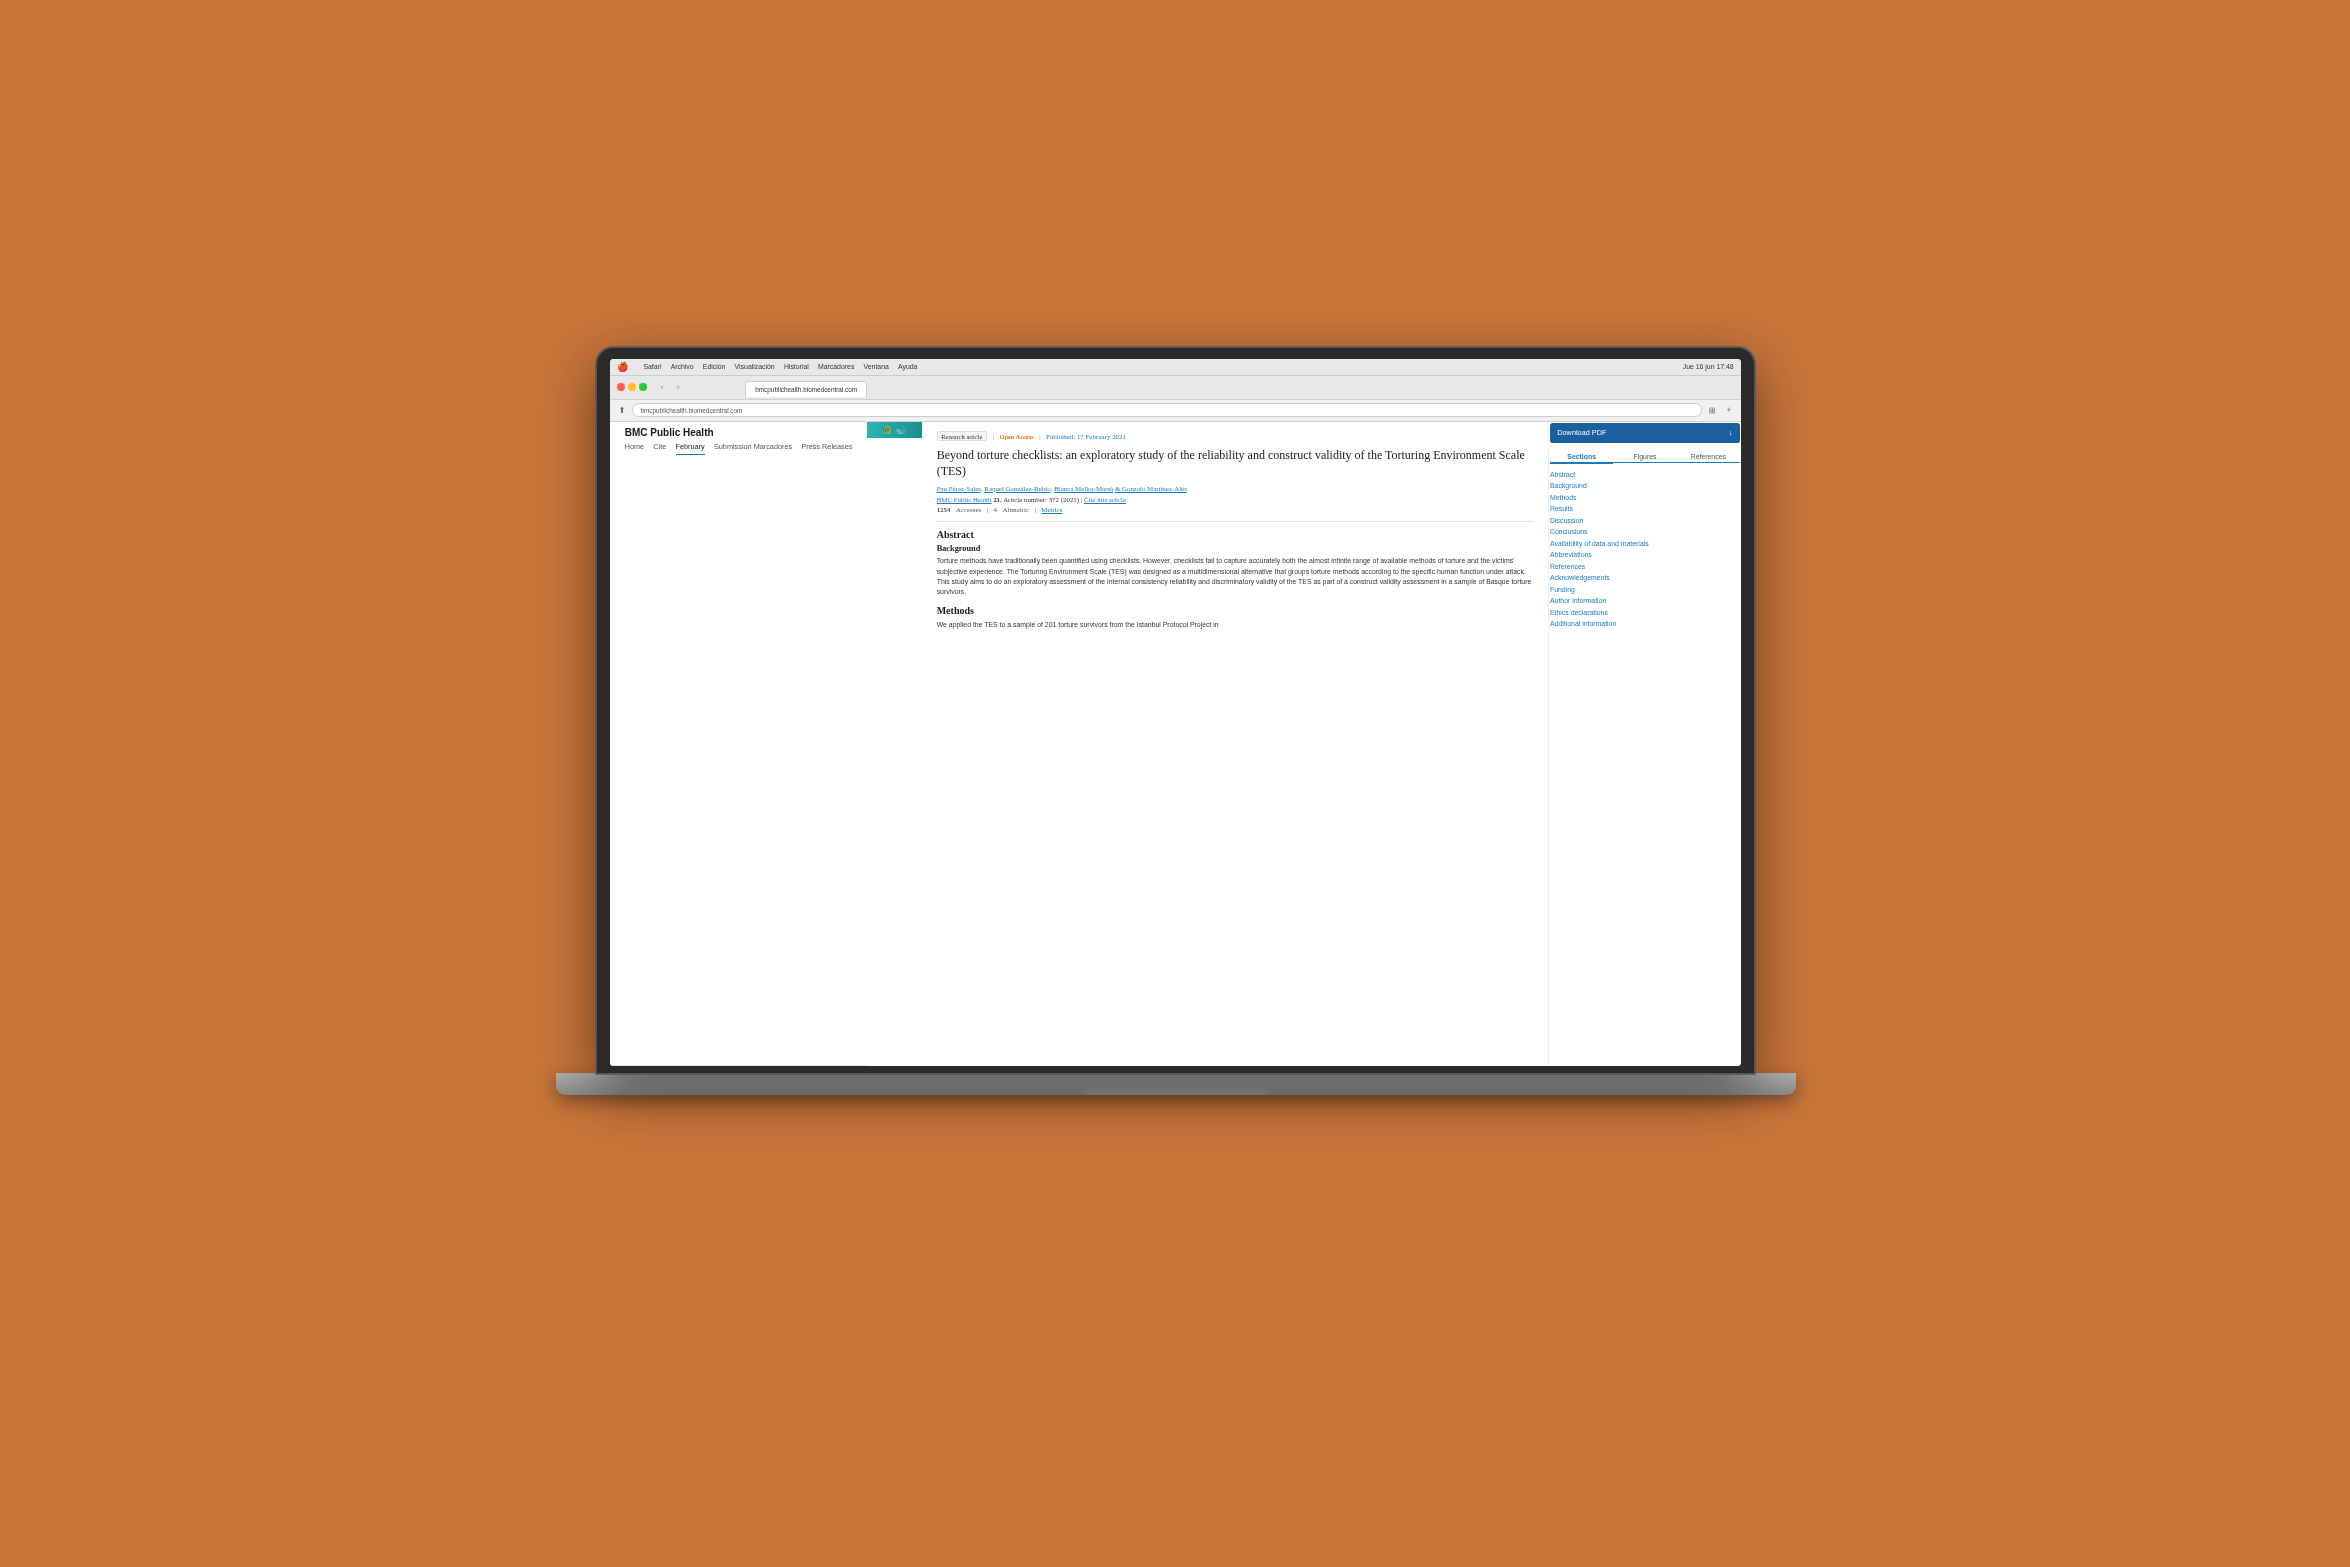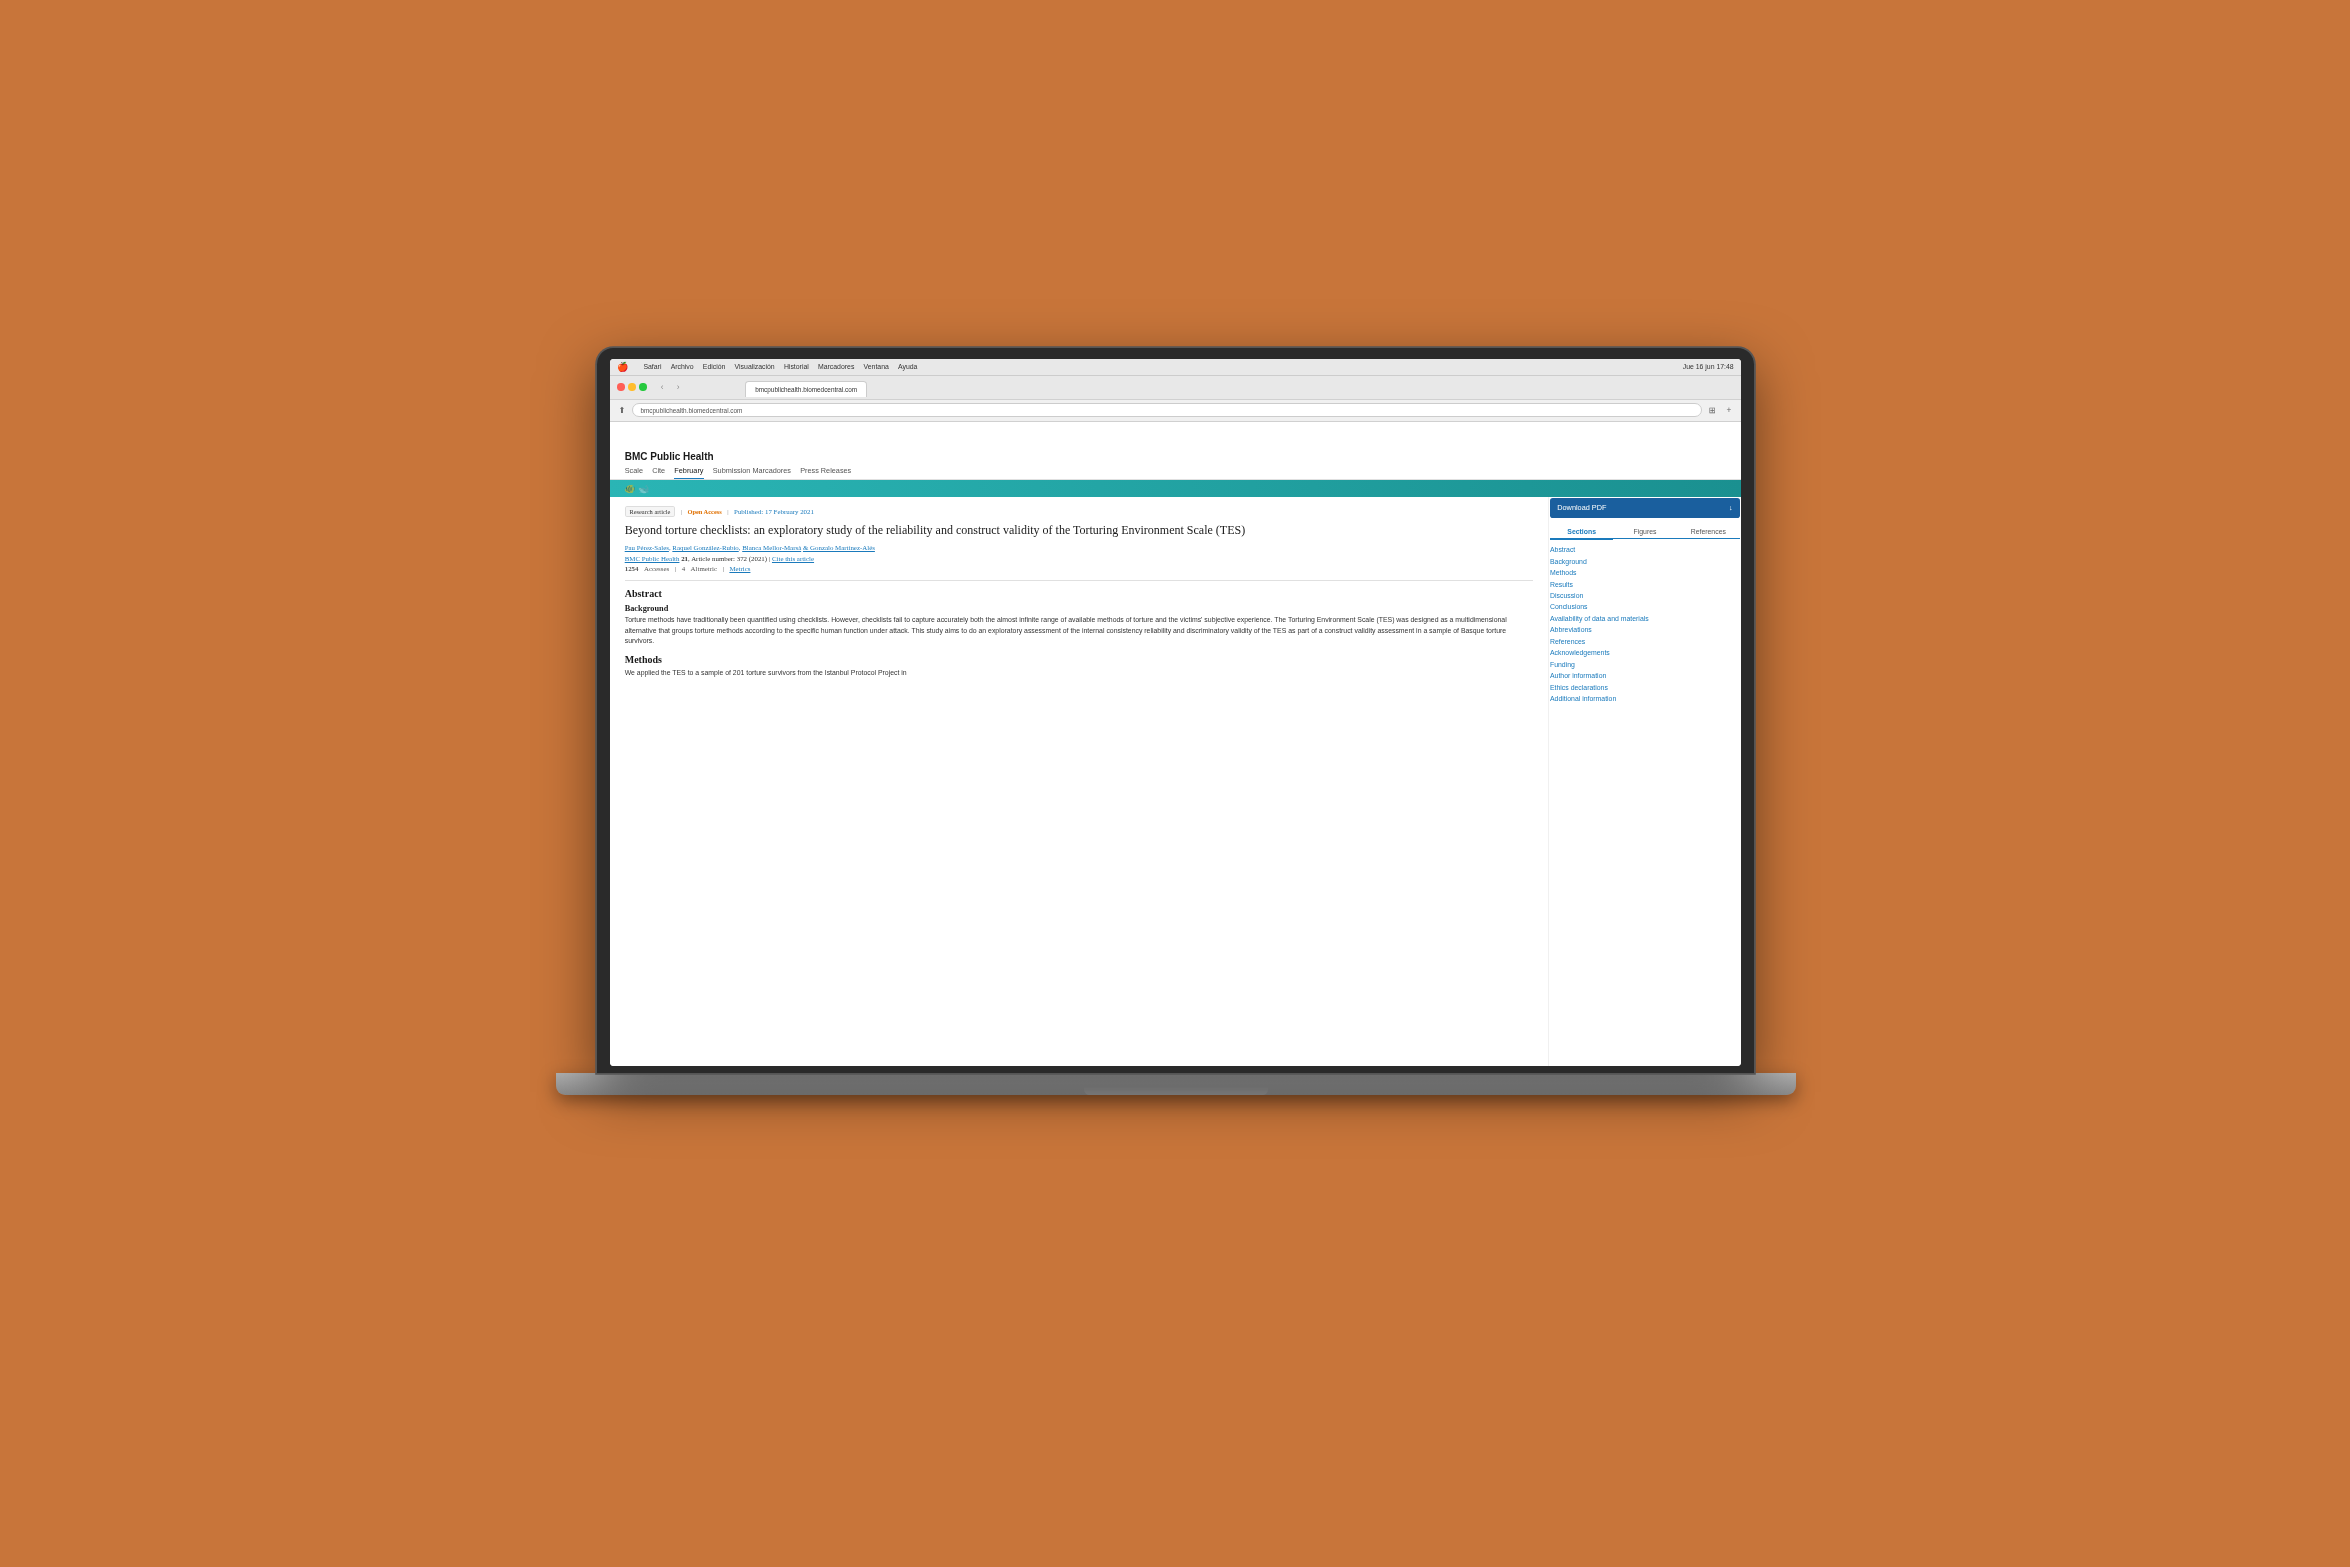--- a/index.html
+++ b/index.html
@@ -198,22 +198,21 @@
       font-size: 8.3px;
       color: #666;
     }
 
     
     .webpage {
       flex: 1;
       overflow: hidden;
       background: #fff;
       display: flex;
-      flex-direction: column;
-      margin-top: 24px;
+      flex-direction: row;
     }
 
     .site-header {
       background: #fff;
       border-bottom: 0.9px solid #e0e0e0;
       padding: 5.5px 14.7px 0;
       flex-shrink: 0;
     }
 
     .site-logo {
@@ -478,21 +477,21 @@
           <div class="toolbar-icon">⊞</div>
           <div class="toolbar-icon">+</div>
         </div>
       </div>
 
       <div class="webpage">
 
         <div class="site-header">
           <div class="site-logo">BMC Public Health</div>
           <nav class="site-nav">
-            <a>Scale</a>
+            <a>Home</a>
             <a>Cite</a>
             <a class="active">February</a>
             <a>Submission Marcadores</a>
             <a>Press Releases</a>
           </nav>
         </div>
 
         <div class="hero-banner">
           <div class="hero-banner-inner">
 

